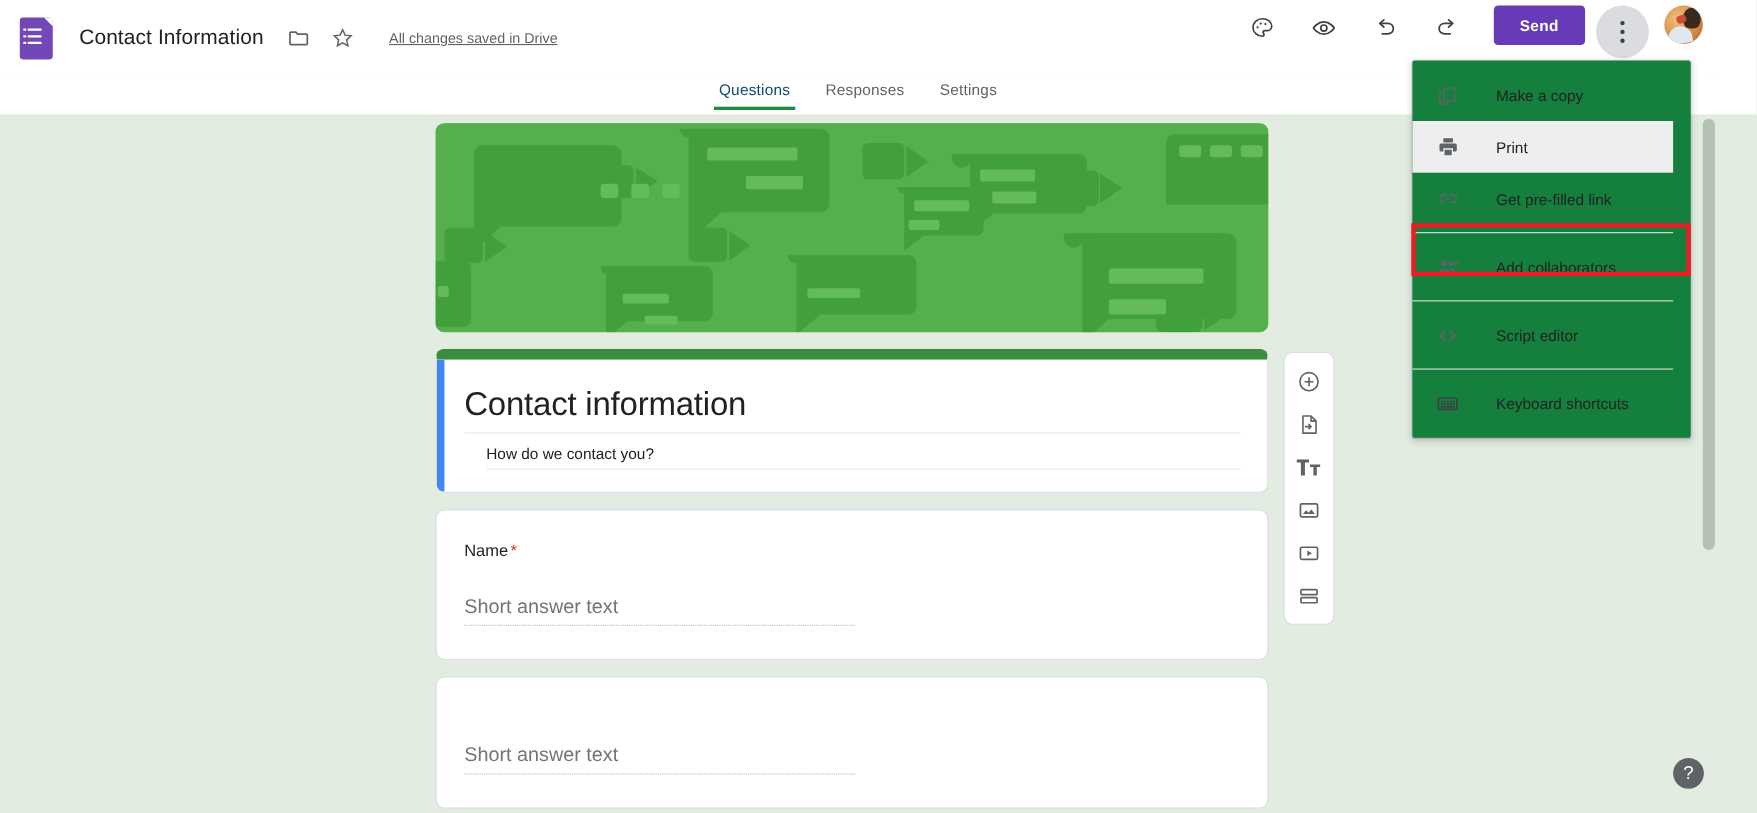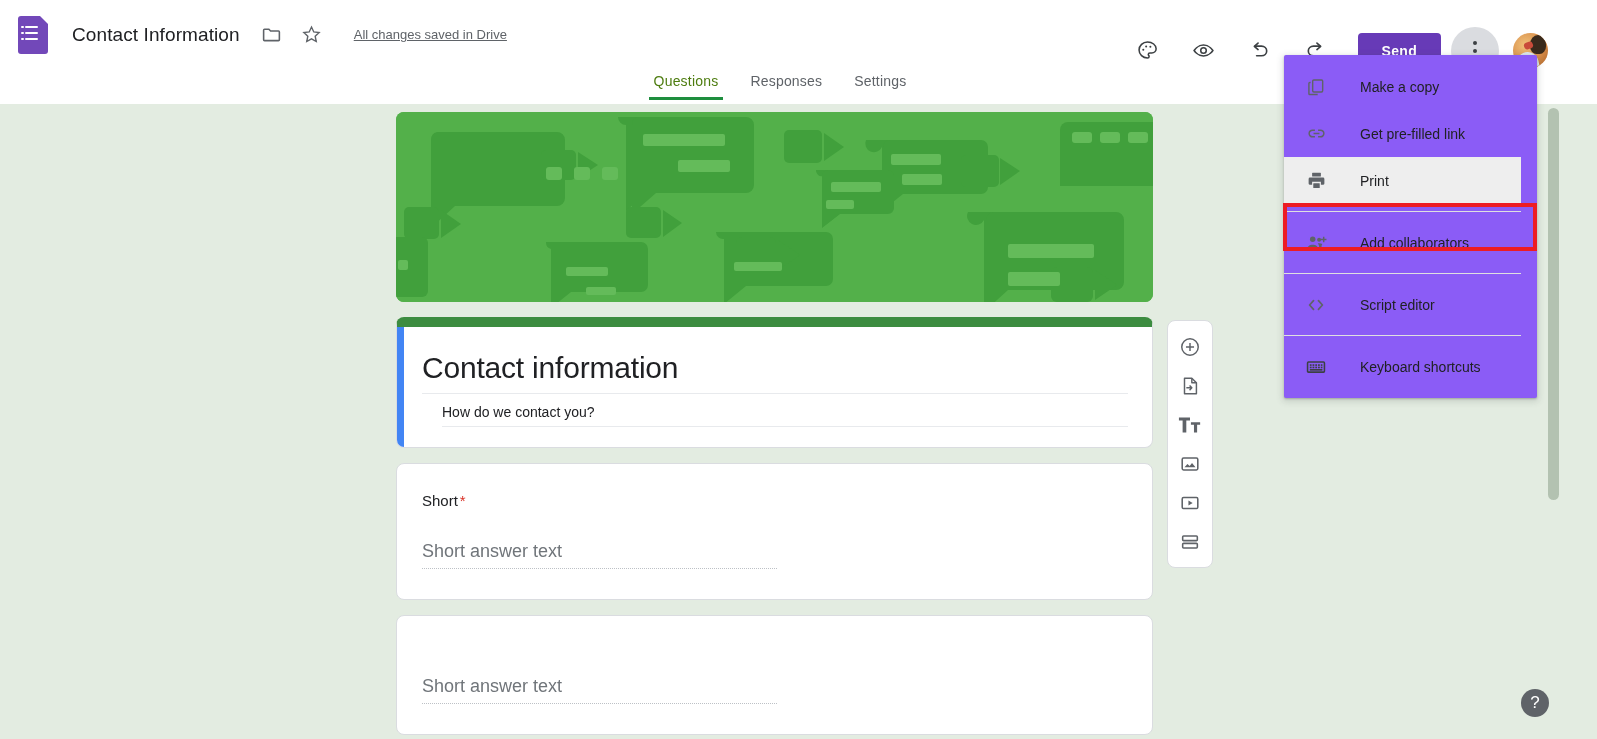--- a/index.html
+++ b/index.html
@@ -45,22 +45,22 @@
   .tb-icon {
     width: 40px; height: 40px; display: flex; align-items: center; justify-content: center;
     border-radius: 50%; flex: none;
   }
   .tb-icon svg { display: block; }
   .title-icons { display: flex; align-items: center; margin-left: 12px; }
   .save-status {
     font-size: 13px; color: #5f6368; margin-left: 22px; white-space: nowrap; text-decoration: underline;
   }
   .topbar-right {
-    position: absolute; right: 0; top: 16px; height: 69px;
-    display: flex; align-items: center; padding-right: 12px;
+    position: absolute; right: 0; top: 5px; height: 69px;
+    display: flex; padding-right: 12px;
   }
   .topbar-right .tb-icon { margin: 0 8px; }
   .send-btn {
     background: #673ab7; color: #fff; font-size: 14px; font-weight: bold;
     border: none; border-radius: 4px; height: 36px; padding: 0 24px;
     margin-left: 14px; margin-right: 8px; cursor: pointer; letter-spacing: .3px;
   }
   .more-btn {
     width: 48px; height: 48px; border-radius: 50%; background: #dadce0;
     display: flex; align-items: center; justify-content: center;
@@ -79,21 +79,21 @@
   
   .tabs {
     position: absolute; top: 69px; left: 0; width: 1560px; height: 35px;
     background: #ffffff; display: flex; align-items: flex-start; justify-content: center;
     z-index: 4;
   }
   .tab {
     font-size: 14px; color: #5f6368; padding: 4px 16px 11px 16px;
     cursor: pointer; position: relative; letter-spacing: .2px;
   }
-  .tab.active { color: #4d7c0f; font-weight: normal; }
+  .tab.active { color: #0c4a6e; font-weight: normal; }
   .tab.active::after {
     content: ""; position: absolute; left: 11px; right: 11px; bottom: 0;
     height: 3px; background: #1e8e3e;
   }
 
   
   .canvas {
     position: absolute; top: 104px; left: 0; width: 1560px; height: 635px;
     background: #e3ece1; overflow: hidden;
   }
@@ -138,21 +138,21 @@
     padding: 6px 0; display: flex; flex-direction: column; align-items: center;
   }
   .side-toolbar .st-btn {
     width: 40px; height: 39px; display: flex; align-items: center; justify-content: center;
     cursor: pointer; border-radius: 50%;
   }
 
   
   .menu {
     position: absolute; left: 1284px; top: 55px; width: 253px;
-    background: #8b5cf6; border-radius: 2px;
+    background: #15803d; border-radius: 2px;
     box-shadow: 0 2px 6px 2px rgba(60,64,67,.15), 0 1px 2px 0 rgba(60,64,67,.3);
     padding: 8px 16px 8px 0; z-index: 20;
   }
   .menu-item {
     height: 47px; display: flex; align-items: center; cursor: pointer;
     padding-left: 20px; font-size: 14px; color: #202124; position: relative;
   }
   .menu-item .mi-icon {
     width: 24px; height: 24px; display: flex; align-items: center; justify-content: center;
     margin-right: 32px; flex: none;
@@ -323,21 +323,21 @@
       <div class="card header-card">
         <div class="blue-bar"></div>
         <div class="inner">
           <div class="form-title">Contact information</div>
           <div class="form-desc">How do we contact you?</div>
         </div>
       </div>
 
       <div class="card q-card">
         <div class="q-title">
-          <span>Short</span><span class="req">*</span>
+          <span>Name</span><span class="req">*</span>
         </div>
         <div class="q-answer">Short answer text</div>
       </div>
 
       <div class="card q-card">
         <div class="q-answer">Short answer text</div>
       </div>
 
     </div>
 
@@ -394,40 +394,40 @@
       <span class="mi-icon">
         <svg width="20" height="20" viewBox="0 0 24 24" fill="none" stroke="#5f6368" stroke-width="1.7">
           <rect x="8" y="3.5" width="12" height="14.5" rx="1.4"></rect>
           <path d="M5.5 6.5H4.6A1.1 1.1 0 003.5 7.6V20a1 1 0 001 1h9.5"></path>
         </svg>
       </span>
       <span>Make a copy</span>
     </div>
 
 
+    <div class="menu-item highlight">
+      <span class="mi-icon">
+        <svg width="21" height="21" viewBox="0 0 24 24" fill="#5f6368">
+          <rect x="7" y="3" width="10" height="4.4" rx=".6"></rect>
+          <path d="M4.6 8.6h14.8a1.6 1.6 0 011.6 1.6v5.1a1.6 1.6 0 01-1.6 1.6H17v-3.4H7v3.4H4.6A1.6 1.6 0 013 15.3v-5.1a1.6 1.6 0 011.6-1.6z"></path>
+          <rect x="8.3" y="15" width="7.4" height="5.7" rx=".6"></rect>
+        </svg>
+      </span>
+      <span>Print</span>
+    </div>
+
     <div class="menu-item">
       <span class="mi-icon">
         <svg width="21" height="21" viewBox="0 0 24 24" fill="none" stroke="#5f6368" stroke-width="1.7">
           <path d="M10.2 8.2H7.4a3.8 3.8 0 100 7.6h2.8"></path>
           <path d="M13.8 8.2h2.8a3.8 3.8 0 110 7.6h-2.8"></path>
           <path d="M8.6 12h6.8"></path>
         </svg>
       </span>
       <span>Get pre-filled link</span>
-    </div>
-
-    <div class="menu-item highlight">
-      <span class="mi-icon">
-        <svg width="21" height="21" viewBox="0 0 24 24" fill="#5f6368">
-          <rect x="7" y="3" width="10" height="4.4" rx=".6"></rect>
-          <path d="M4.6 8.6h14.8a1.6 1.6 0 011.6 1.6v5.1a1.6 1.6 0 01-1.6 1.6H17v-3.4H7v3.4H4.6A1.6 1.6 0 013 15.3v-5.1a1.6 1.6 0 011.6-1.6z"></path>
-          <rect x="8.3" y="15" width="7.4" height="5.7" rx=".6"></rect>
-        </svg>
-      </span>
-      <span>Print</span>
     </div>
 
     <div class="menu-sep"></div>
 
     <div class="menu-item">
       <span class="mi-icon">
         <svg width="22" height="22" viewBox="0 0 24 24" fill="#5f6368">
           <circle cx="8.4" cy="8" r="3"></circle>
           <path d="M2.6 18.2c0-2.8 2.6-4.4 5.8-4.4s5.8 1.6 5.8 4.4z"></path>
           <circle cx="15.4" cy="8.4" r="2.2"></circle>

